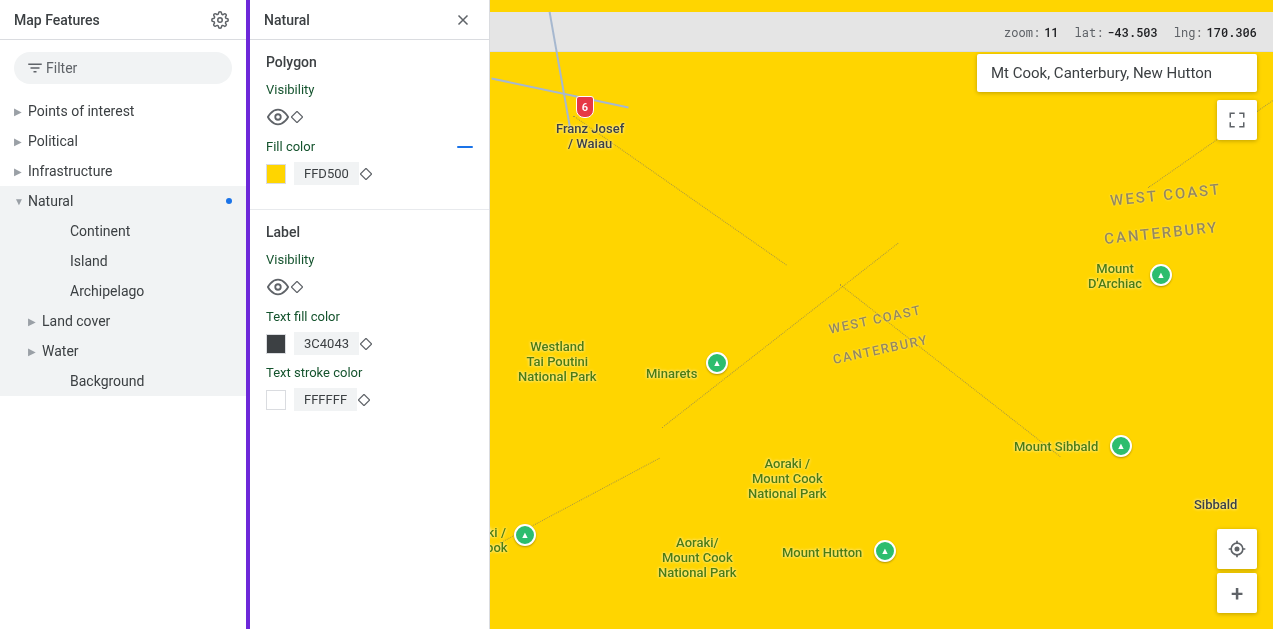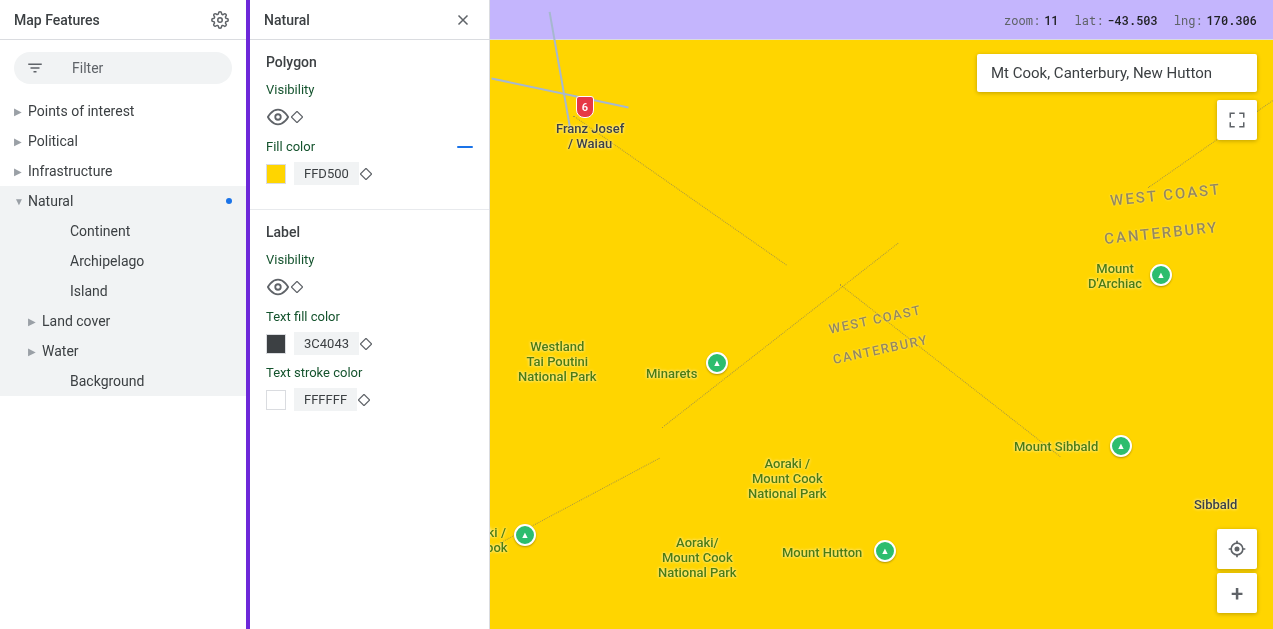--- a/index.html
+++ b/index.html
@@ -6,21 +6,21 @@
   html, body { margin: 0; padding: 0; height: 100%; font-family: "Roboto", "Helvetica Neue", Arial, sans-serif; font-size: 14px; color: #3c4043; }
   body { display: flex; width: 1273px; height: 629px; overflow: hidden; }
 
   
   .panel-features { width: 250px; border-right: 4px solid #6d28d9; display: flex; flex-direction: column; }
   .panel-header { height: 40px; display: flex; align-items: center; justify-content: space-between; padding: 0 14px; border-bottom: 1px solid #dadce0; font-weight: 500; }
   .panel-header .title { font-size: 14px; }
   .icon-btn { width: 24px; height: 24px; display: flex; align-items: center; justify-content: center; cursor: pointer; color: #5f6368; border-radius: 4px; }
 
   .filter-row { padding: 12px 14px; }
-  .filter-pill { background: #f1f3f4; border-radius: 18px; height: 32px; display: flex; align-items: center; padding: 0 12px; color: #5f6368; gap: 28px; }
+  .filter-pill { background: #f1f3f4; border-radius: 18px; height: 32px; display: flex; align-items: center; padding: 0 12px; color: #5f6368; gap: 2px; }
   .filter-pill span { font-size: 14px; }
 
   .tree { flex: 1; overflow: auto; padding-bottom: 8px; }
   .tree-row { height: 30px; display: flex; align-items: center; padding-left: 14px; padding-right: 14px; font-size: 14px; cursor: pointer; position: relative; }
   .tree-row.selected { background: #f1f3f4; }
   .tree-row .arrow { width: 14px; color: #9aa0a6; font-size: 10px; display: inline-block; }
   .tree-row .label { flex: 1; }
   .tree-row .dot { width: 6px; height: 6px; border-radius: 50%; background: #1a73e8; }
   .tree-child .label { padding-left: 28px; }
   .tree-child .arrow { visibility: hidden; }
@@ -40,21 +40,21 @@
   .eye-icon { width: 24px; height: 24px; display: flex; align-items: center; justify-content: center; color: #5f6368; }
   .diamond { width: 14px; height: 14px; display: flex; align-items: center; justify-content: center; color: #5f6368; }
   .diamond svg { width: 12px; height: 12px; }
   .color-input { display: flex; align-items: center; gap: 8px; }
   .swatch { width: 20px; height: 20px; border: 1px solid #dadce0; }
   .hex-box { background: #f1f3f4; padding: 4px 10px; font-size: 13px; min-width: 60px; text-align: left; }
   .accent-line { width: 16px; height: 2px; background: #1a73e8; border-radius: 1px; }
 
   
   .map-area { flex: 1; position: relative; background: #ffd500; overflow: hidden; }
-  .status-bar { position: absolute; top: 0; right: 0; height: 40px; background: #c4b5fd; border-bottom: 1px solid #dadce0; display: flex; align-items: center; padding: 0 16px; font-family: "Roboto Mono", monospace; font-size: 12px; color: #5f6368; gap: 16px; width: 100%; justify-content: flex-end; }
+  .status-bar { position: absolute; top: 12px; right: 0; height: 40px; background: #e5e5e5; border-bottom: 1px solid #dadce0; display: flex; align-items: center; padding: 0 16px; font-family: "Roboto Mono", monospace; font-size: 12px; color: #5f6368; gap: 16px; width: 100%; justify-content: flex-end; }
   .status-bar .kv { display: flex; gap: 4px; }
   .status-bar .kv .v { color: #202124; font-weight: 500; }
 
   .map-canvas { position: absolute; top: 40px; left: 0; right: 0; bottom: 0; }
 
   .search-box { position: absolute; top: 54px; right: 16px; background: #fff; border-radius: 2px; box-shadow: 0 1px 4px rgba(0,0,0,0.25); padding: 10px 14px; font-size: 15px; color: #3c4043; min-width: 280px; }
   .map-btn { position: absolute; right: 16px; width: 40px; height: 40px; background: #fff; border-radius: 2px; box-shadow: 0 1px 4px rgba(0,0,0,0.25); display: flex; align-items: center; justify-content: center; color: #5f6368; cursor: pointer; }
   .btn-fullscreen { top: 100px; }
   .btn-locate { bottom: 60px; }
   .btn-zoom { bottom: 16px; font-size: 22px; font-weight: 500; color: #5f6368; }
@@ -116,25 +116,25 @@
       <span class="label">Natural</span>
       <span class="dot"></span>
     </div>
 
     <div class="tree-row tree-child selected">
       <span class="arrow">▶</span>
       <span class="label">Continent</span>
     </div>
     <div class="tree-row tree-child selected">
       <span class="arrow">▶</span>
+      <span class="label">Island</span>
+    </div>
+    <div class="tree-row tree-child selected">
+      <span class="arrow">▶</span>
       <span class="label">Archipelago</span>
-    </div>
-    <div class="tree-row tree-child selected">
-      <span class="arrow">▶</span>
-      <span class="label">Island</span>
     </div>
     <div class="tree-row tree-child has-arrow selected">
       <span class="arrow">▶</span>
       <span class="label" style="padding-left:0">Land cover</span>
     </div>
     <div class="tree-row tree-child has-arrow selected">
       <span class="arrow">▶</span>
       <span class="label" style="padding-left:0">Water</span>
     </div>
     <div class="tree-row tree-child selected">

